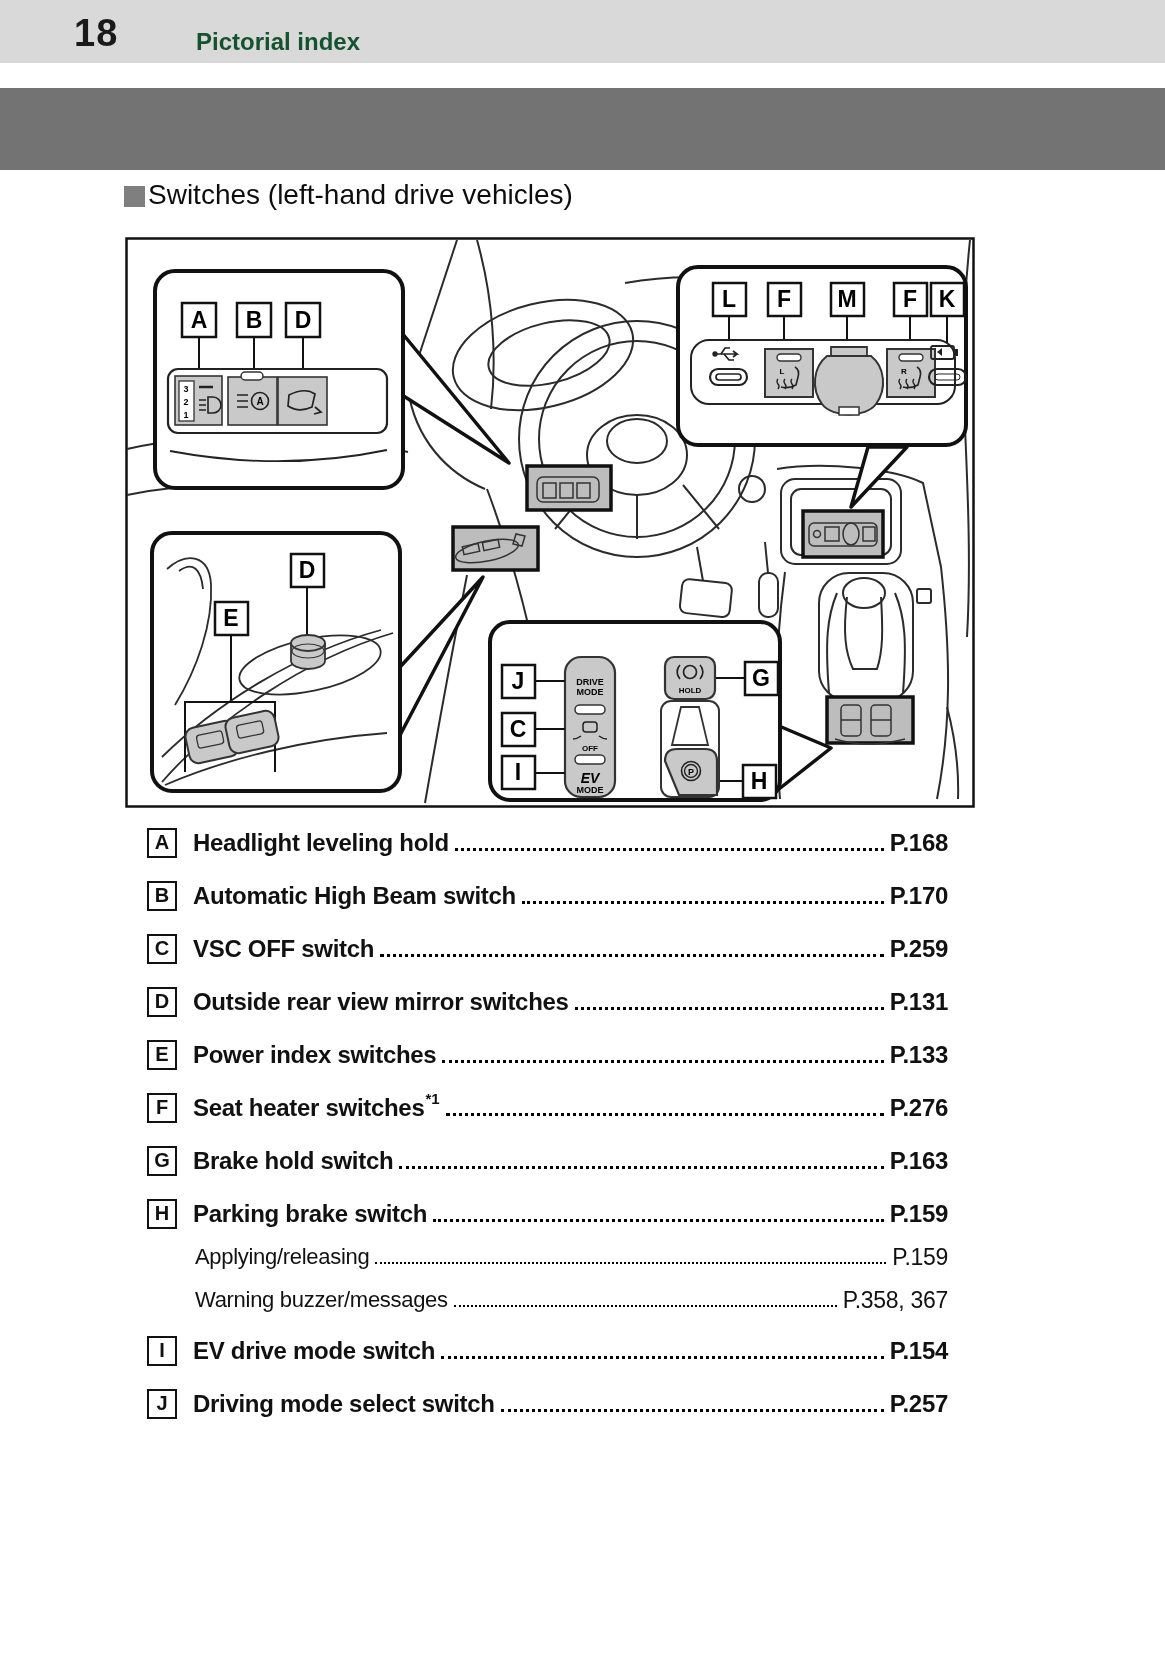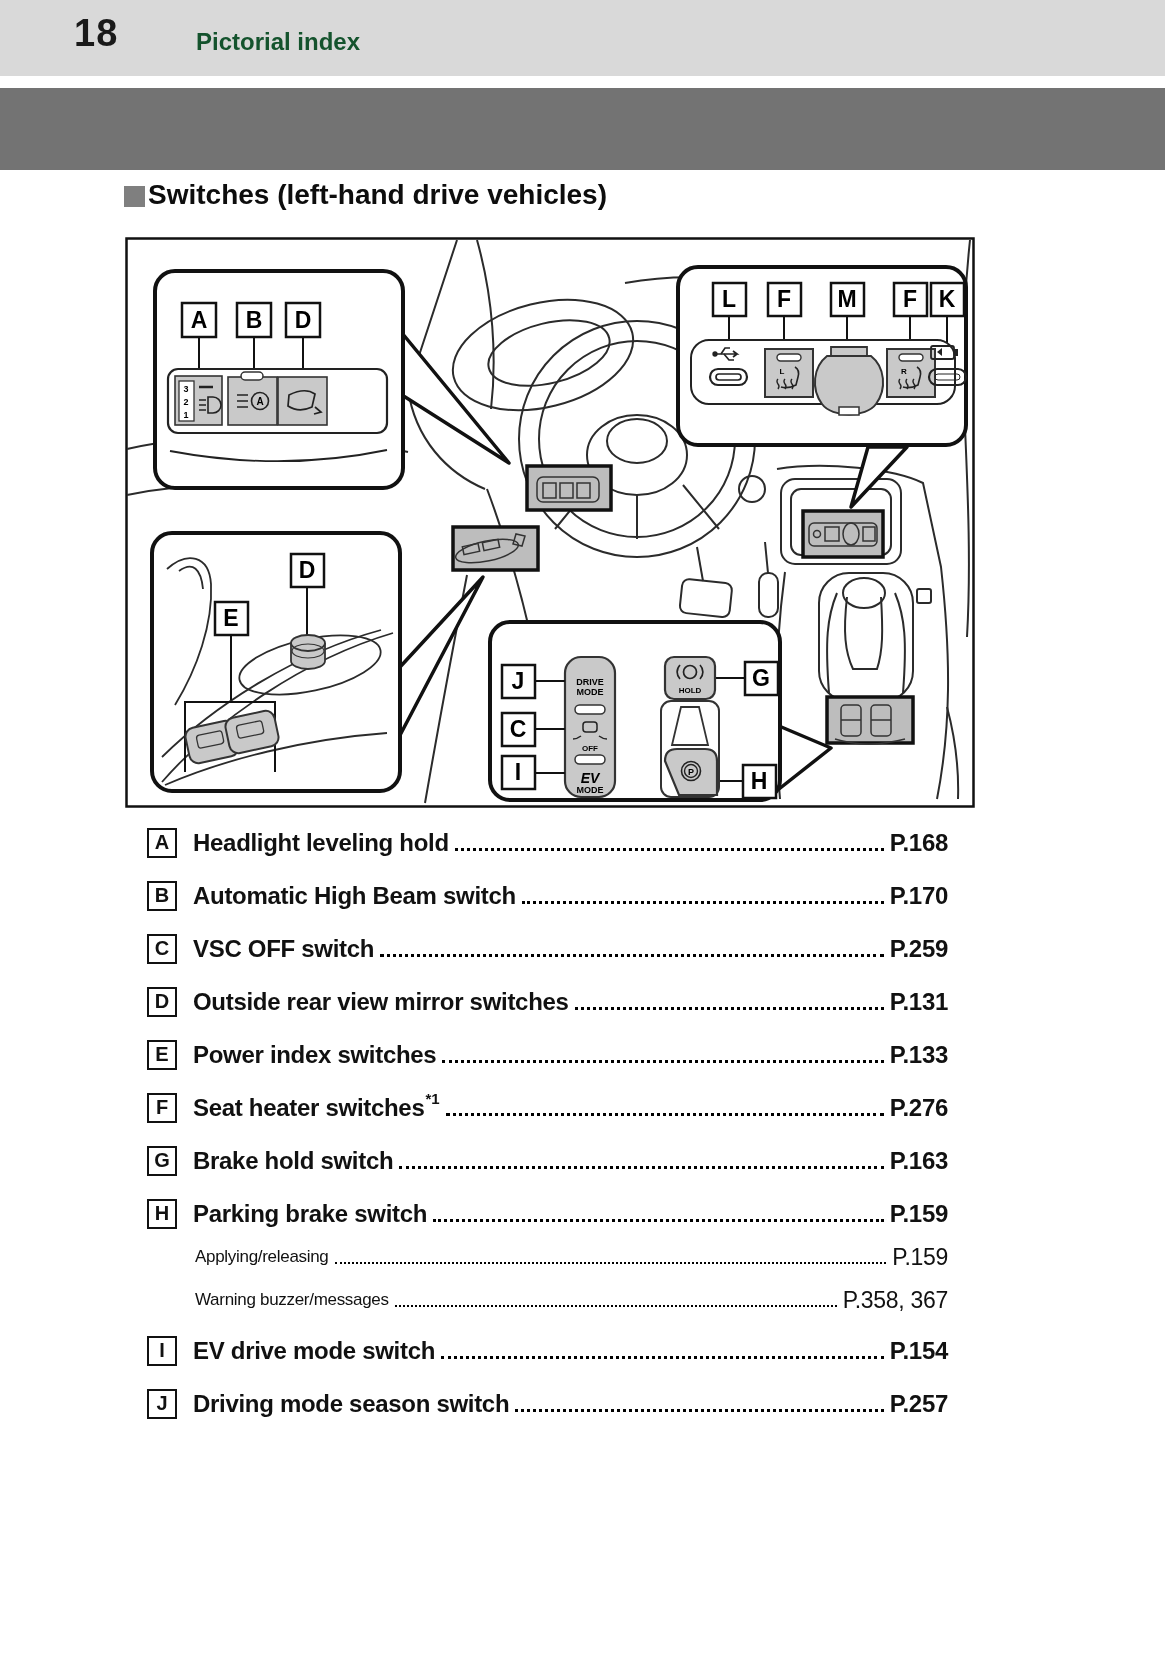--- a/index.html
+++ b/index.html
@@ -1,39 +1,39 @@
 <!DOCTYPE html>
 <html><head>
 <meta charset="utf-8">
 <style>
   html,body{margin:0;padding:0;}
   body{width:1165px;height:1653px;position:relative;background:#fff;
        font-family:"Liberation Sans",sans-serif;color:#111;overflow:hidden;}
-  .header-bar{position:absolute;left:0;top:0;width:1165px;height:76px;background:#d9d9d9;}
+  .header-bar{position:absolute;left:0;top:0;width:1165px;height:63px;background:#d9d9d9;}
   .page-num{position:absolute;left:74px;top:12px;font-size:38px;font-weight:bold;letter-spacing:1px;color:#1a1a1a;}
   .section-name{position:absolute;left:196px;top:28px;font-size:24px;font-weight:bold;color:#14532d;}
   .gray-band{position:absolute;left:0;top:88px;width:1165px;height:82px;background:#737373;}
-  .heading{position:absolute;left:112px;top:179px;font-size:28px;font-weight:bold;color:#0d0d0d;display:flex;align-items:center;padding-left:12px;}
+  .heading{position:absolute;left:112px;top:179px;font-size:28px;font-weight:normal;color:#0d0d0d;display:flex;align-items:center;padding-left:12px;}
   .heading .sq{width:21px;height:21px;background:#7f7f7f;display:inline-block;margin-right:3px;margin-top:3px;}
   .diagram-wrap{position:absolute;left:125px;top:237px;width:850px;height:571px;}
   .diagram-wrap svg{display:block;}
 
   .toc{position:absolute;left:147px;top:827px;width:801px;}
   .row{display:flex;align-items:center;height:31px;margin-bottom:22px;}
   .row .tag{width:30px;height:30px;border:2px solid #111;box-sizing:border-box;background:#fff;
             display:flex;align-items:center;justify-content:center;
             font-weight:bold;font-size:20px;margin-right:16px;flex:none;}
   .row .spacer{width:48px;flex:none;}
   .row .title{font-size:24px;font-weight:bold;white-space:nowrap;letter-spacing:-0.3px;}
   .row .sup{font-size:15px;font-weight:bold;position:relative;top:-9px;margin-left:1px;}
   .row .leader{flex:1;border-bottom:3px dotted #000;margin:0 6px;align-self:flex-end;margin-bottom:7px;min-width:30px;}
   .row .pageref{font-size:24px;font-weight:bold;white-space:nowrap;letter-spacing:-0.3px;}
   .row.pre-sub{margin-bottom:13px;}
   .row.sub{height:30px;margin-bottom:13px;}
-  .row.sub .title{font-weight:normal;font-size:17px;}
+  .row.sub .title{font-weight:normal;font-size:22px;}
   .row.sub .pageref{font-weight:normal;font-size:23px;}
   .row.sub .leader{border-bottom-width:2px;margin-bottom:8px;}
   .row.sub.last{margin-bottom:20px;}
 
   text{font-family:"Liberation Sans",sans-serif;}
   .lbl{font-size:23px;font-weight:bold;text-anchor:middle;}
   .tiny{text-anchor:middle;font-weight:bold;}
 </style>
 </head>
 <body>
@@ -401,17 +401,17 @@
     <span class="pageref">P.358, 367</span>
   </div>
   <div class="row">
     <span class="tag">I</span>
     <span class="title">EV drive mode switch</span>
     <span class="leader"></span>
     <span class="pageref">P.154</span>
   </div>
   <div class="row">
     <span class="tag">J</span>
-    <span class="title">Driving mode season switch</span>
+    <span class="title">Driving mode select switch</span>
     <span class="leader"></span>
     <span class="pageref">P.257</span>
   </div>
 </div>
 
 </body></html>

